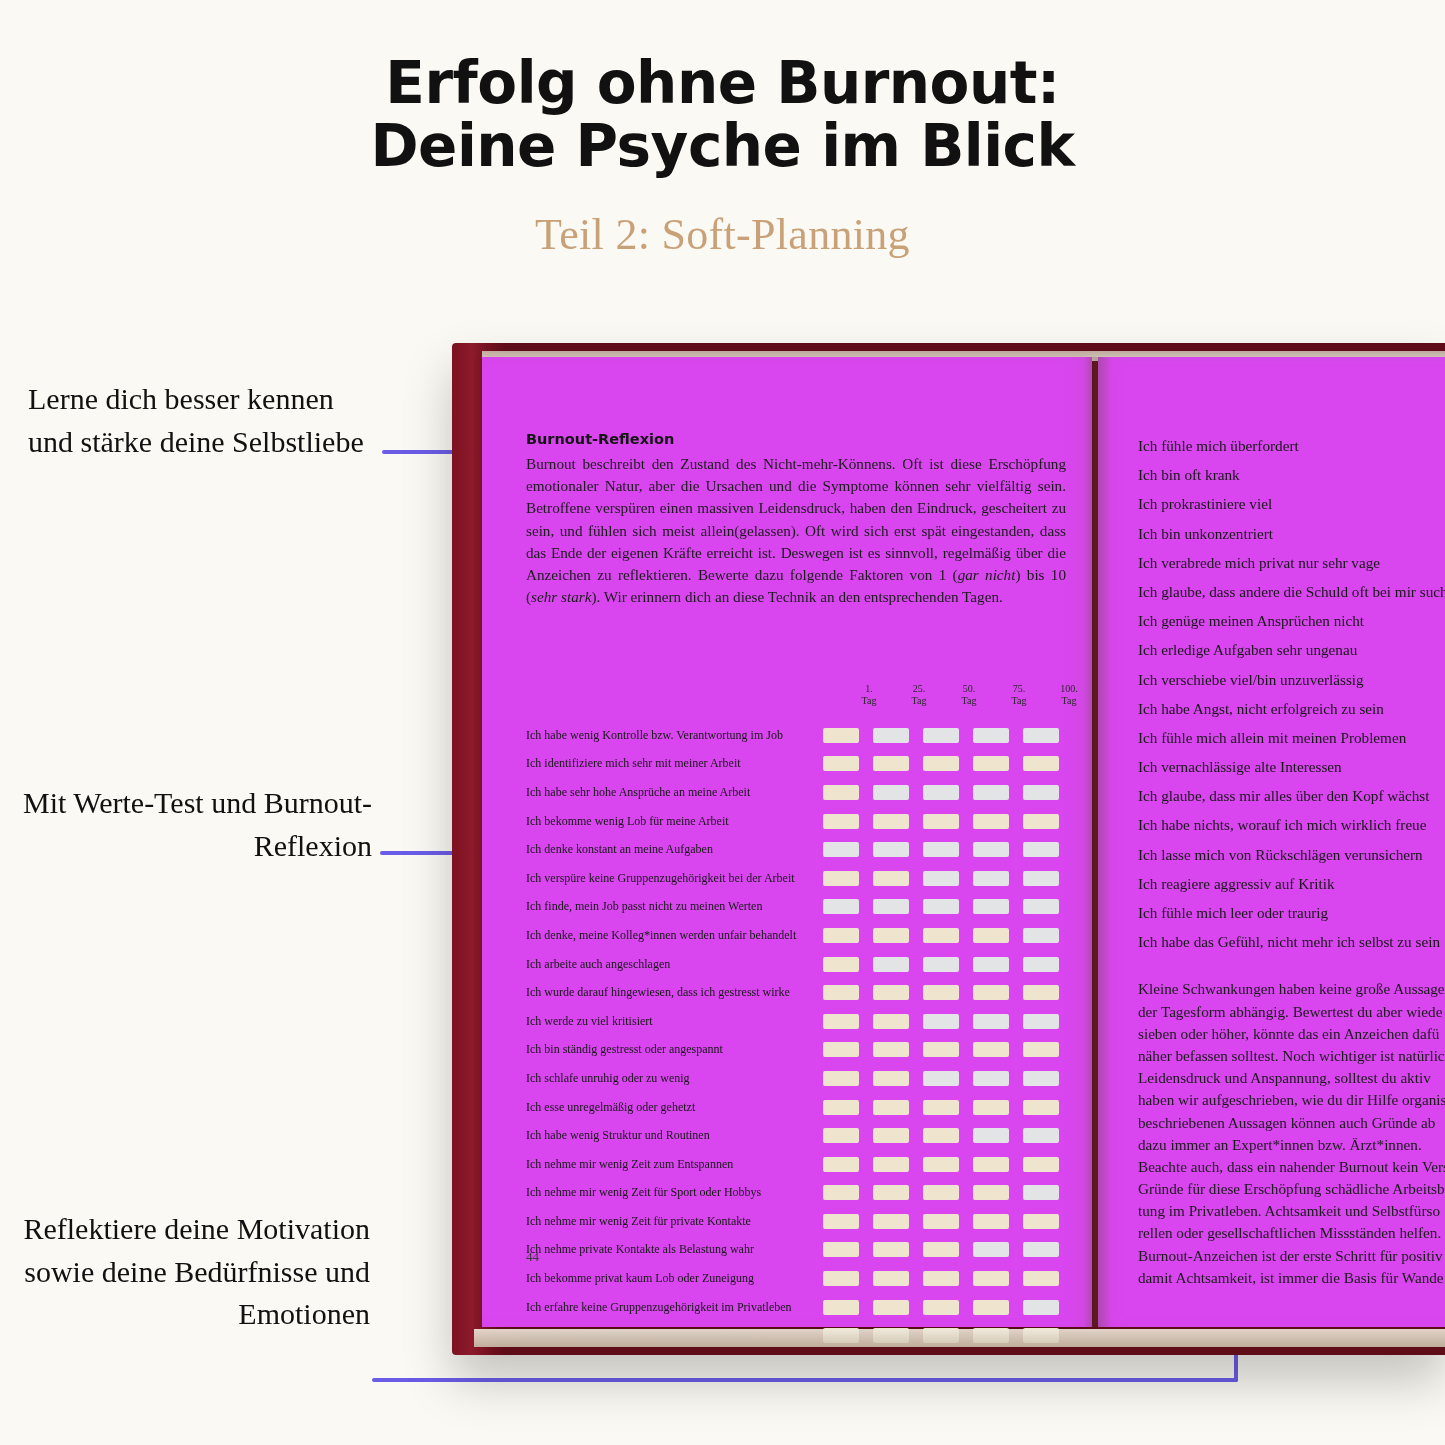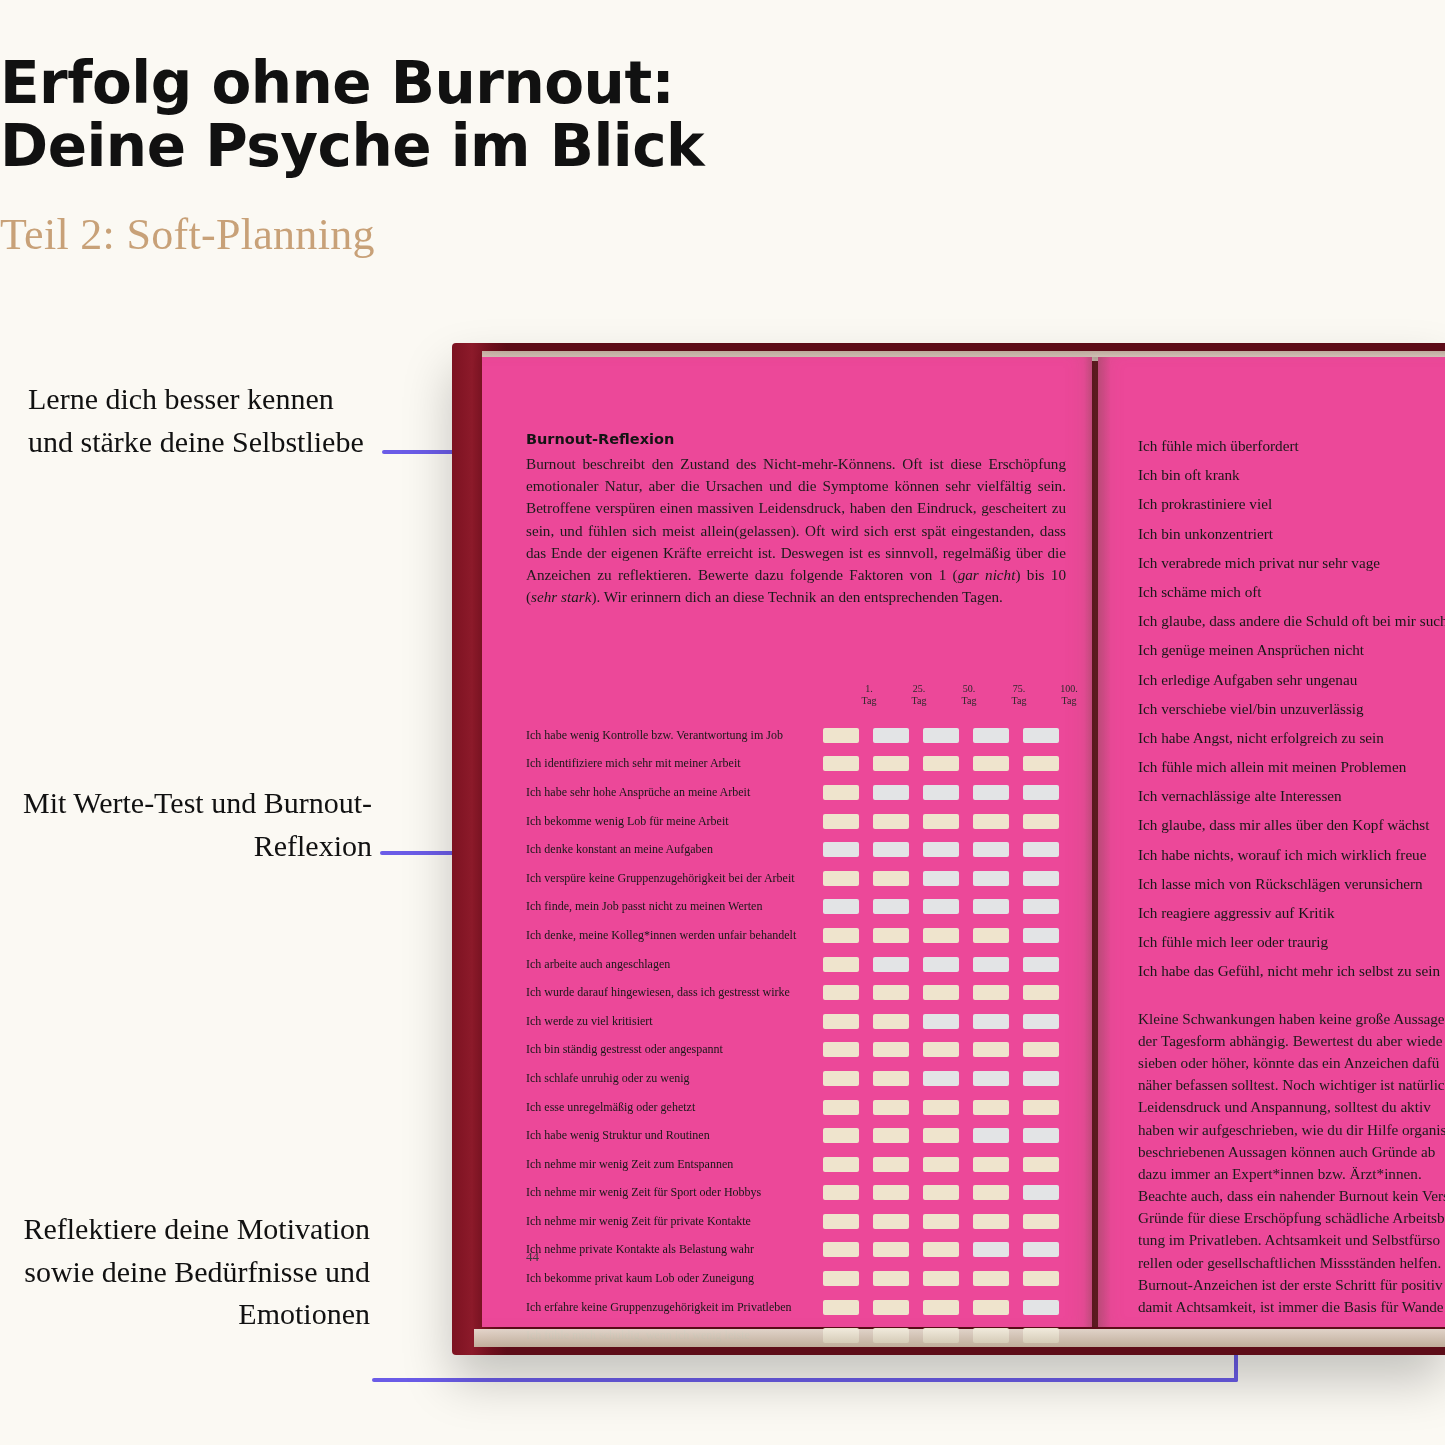--- a/index.html
+++ b/index.html
@@ -12,21 +12,21 @@
     background: #fbf9f3;
     font-family: "Liberation Serif", serif;
     overflow: hidden;
     position: relative;
   }
 
   
   .header {
     position: absolute;
     top: 0; left: 0; right: 0;
-    text-align: left;
+    text-align: center;
     padding-top: 52px;
   }
   .title {
     font-family: "DejaVu Sans", sans-serif;
     font-weight: 700;
     font-size: 58px;
     line-height: 1.08;
     color: #111111;
     letter-spacing: -0.5px;
     margin: 0;
@@ -89,21 +89,21 @@
     position: absolute;
     inset: 0;
     background: linear-gradient(90deg,#7c1221 0%, #8c1a2a 2%, #6e0f1d 4%, #5d0c18 5.5%, #5d0c18 100%);
     border-radius: 4px 0 0 4px;
     box-shadow: 0 26px 50px rgba(0,0,0,0.22);
   }
   .page-left, .page-right {
     position: absolute;
     top: 14px;
     bottom: 28px;
-    background: #ec4899;
+    background: #d946ef;
   }
   .page-left {
     left: 30px;
     width: 610px;
     box-shadow: inset -18px 0 24px -18px rgba(120,100,80,0.35),
                 0 2px 10px rgba(0,0,0,0.08);
   }
   .page-right {
     left: 646px;
     right: 0;
@@ -503,21 +503,20 @@
   <div class="spine-shadow"></div>
 
   <div class="page-right">
     <div class="rp-inner">
       <div class="rp-list" id="right-list">
           <div>Ich fühle mich überfordert</div>
           <div>Ich bin oft krank</div>
           <div>Ich prokrastiniere viel</div>
           <div>Ich bin unkonzentriert</div>
           <div>Ich verabrede mich privat nur sehr vage</div>
-          <div>Ich schäme mich oft</div>
           <div>Ich glaube, dass andere die Schuld oft bei mir suchen</div>
           <div>Ich genüge meinen Ansprüchen nicht</div>
           <div>Ich erledige Aufgaben sehr ungenau</div>
           <div>Ich verschiebe viel/bin unzuverlässig</div>
           <div>Ich habe Angst, nicht erfolgreich zu sein</div>
           <div>Ich fühle mich allein mit meinen Problemen</div>
           <div>Ich vernachlässige alte Interessen</div>
           <div>Ich glaube, dass mir alles über den Kopf wächst</div>
           <div>Ich habe nichts, worauf ich mich wirklich freue</div>
           <div>Ich lasse mich von Rückschlägen verunsichern</div>

